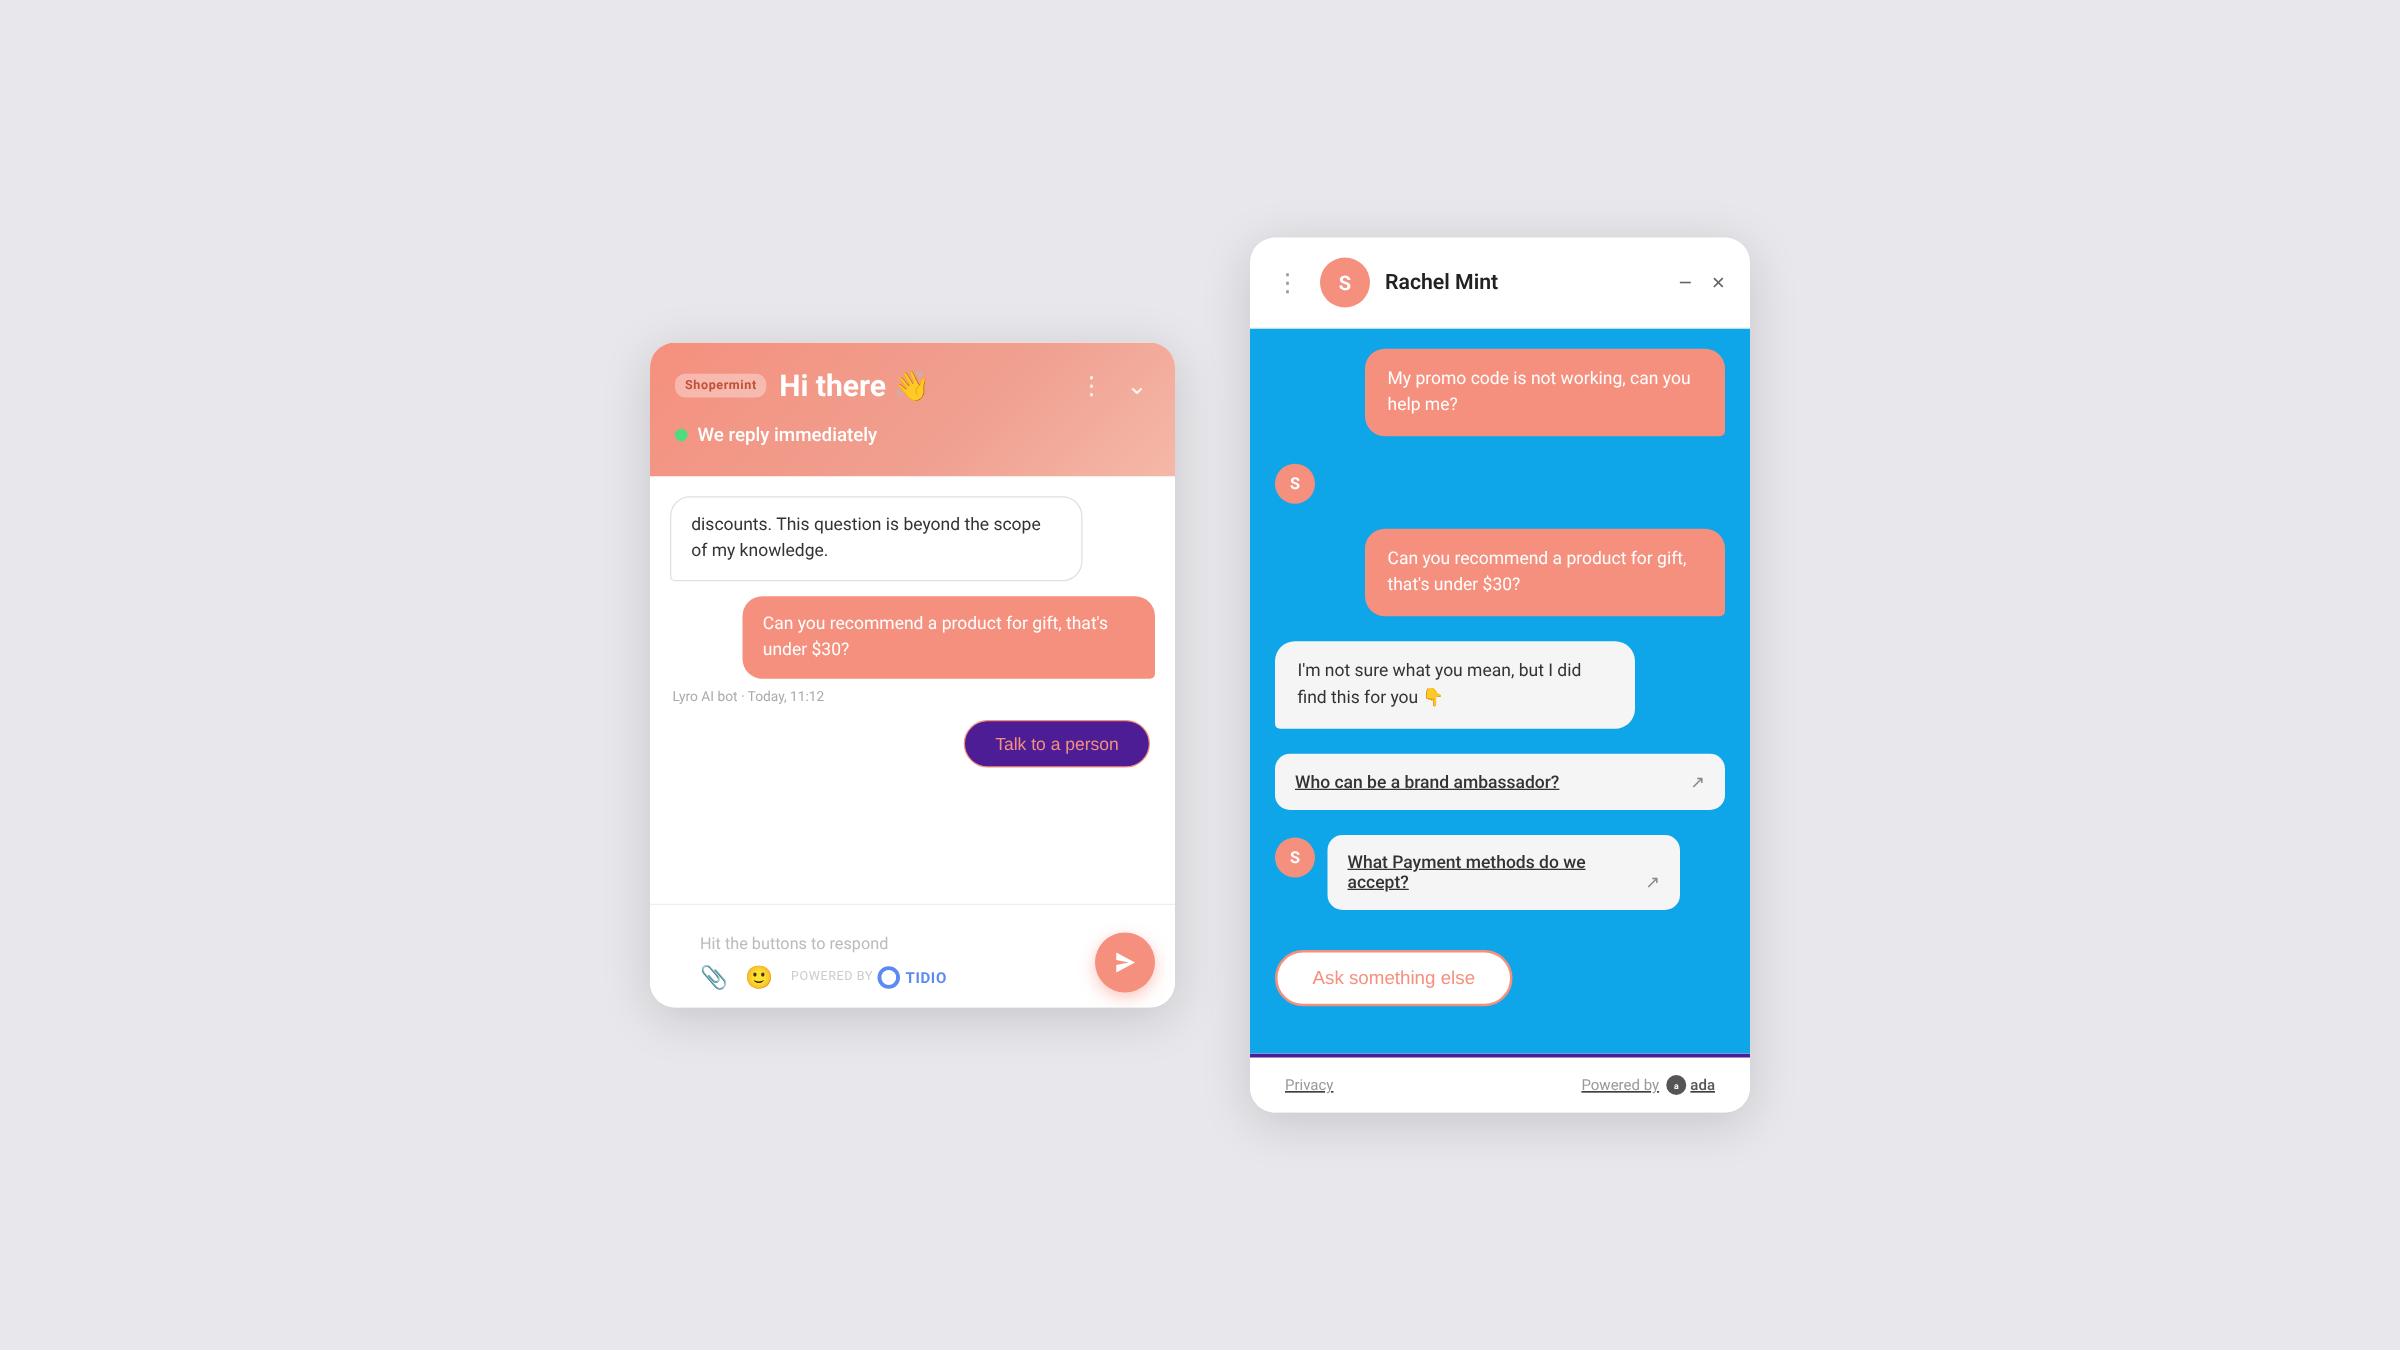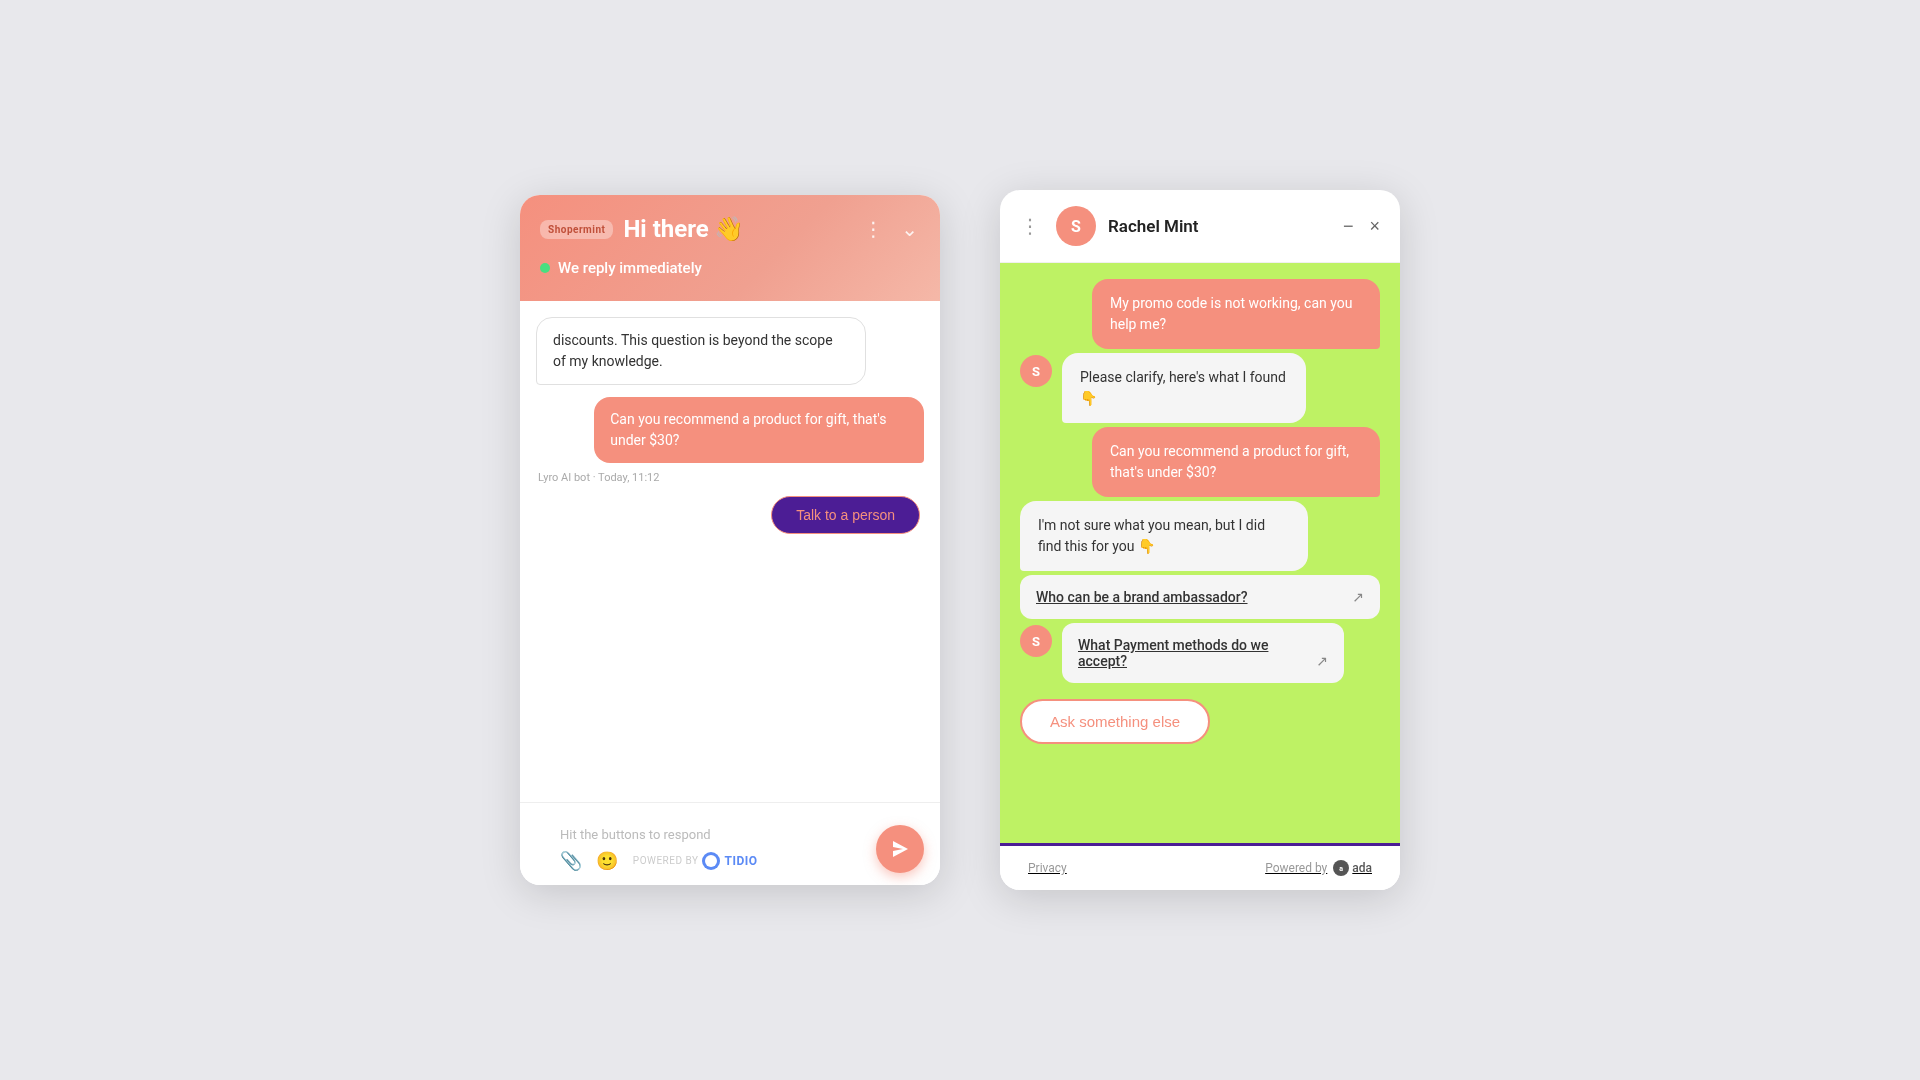--- a/index.html
+++ b/index.html
@@ -10,21 +10,21 @@
       height: 1080px;
       display: flex;
       align-items: center;
       justify-content: center;
       gap: 60px;
     }
 
     
     .chat-widget {
       width: 420px;
-      height: 690px;
+      height: 532px;
       background: #fff;
       border-radius: 20px;
       box-shadow: 0 8px 40px rgba(0,0,0,0.15);
       display: flex;
       flex-direction: column;
       overflow: hidden;
     }
 
     .chat-header {
       background: linear-gradient(135deg, #f5907e 0%, #f0a090 60%, #f5b8a8 100%);
@@ -284,22 +284,22 @@
       color: #666;
       font-size: 18px;
     }
 
     .right-messages {
       flex: 1;
       overflow-y: auto;
       padding: 16px 20px;
       display: flex;
       flex-direction: column;
-      gap: 4px;
-      background: #bef264;
+      gap: 20px;
+      background: #0ea5e9;
     }
 
     .rmsg-user {
       background: #f5907e;
       border-radius: 16px 16px 4px 16px;
       padding: 14px 18px;
       max-width: 80%;
       font-size: 14px;
       color: #fff;
       line-height: 1.5;
@@ -503,21 +503,20 @@
       <button class="right-header-btn">×</button>
     </div>
   </div>
 
   <div class="right-messages">
 
     <div class="rmsg-user">My promo code is not working, can you help me?</div>
 
     <div class="rmsg-bot-avatar-row">
       <div class="rmsg-small-avatar">S</div>
-      <div class="rmsg-bot">Please clarify, here's what I found 👇</div>
     </div>
 
     <div class="rmsg-user">Can you recommend a product for gift, that's under $30?</div>
 
     <div class="rmsg-bot">I'm not sure what you mean, but I did find this for you 👇</div>
 
     <div class="link-card">
       <a>Who can be a brand ambassador?</a>
       <span class="arrow-icon">↗</span>
     </div>

